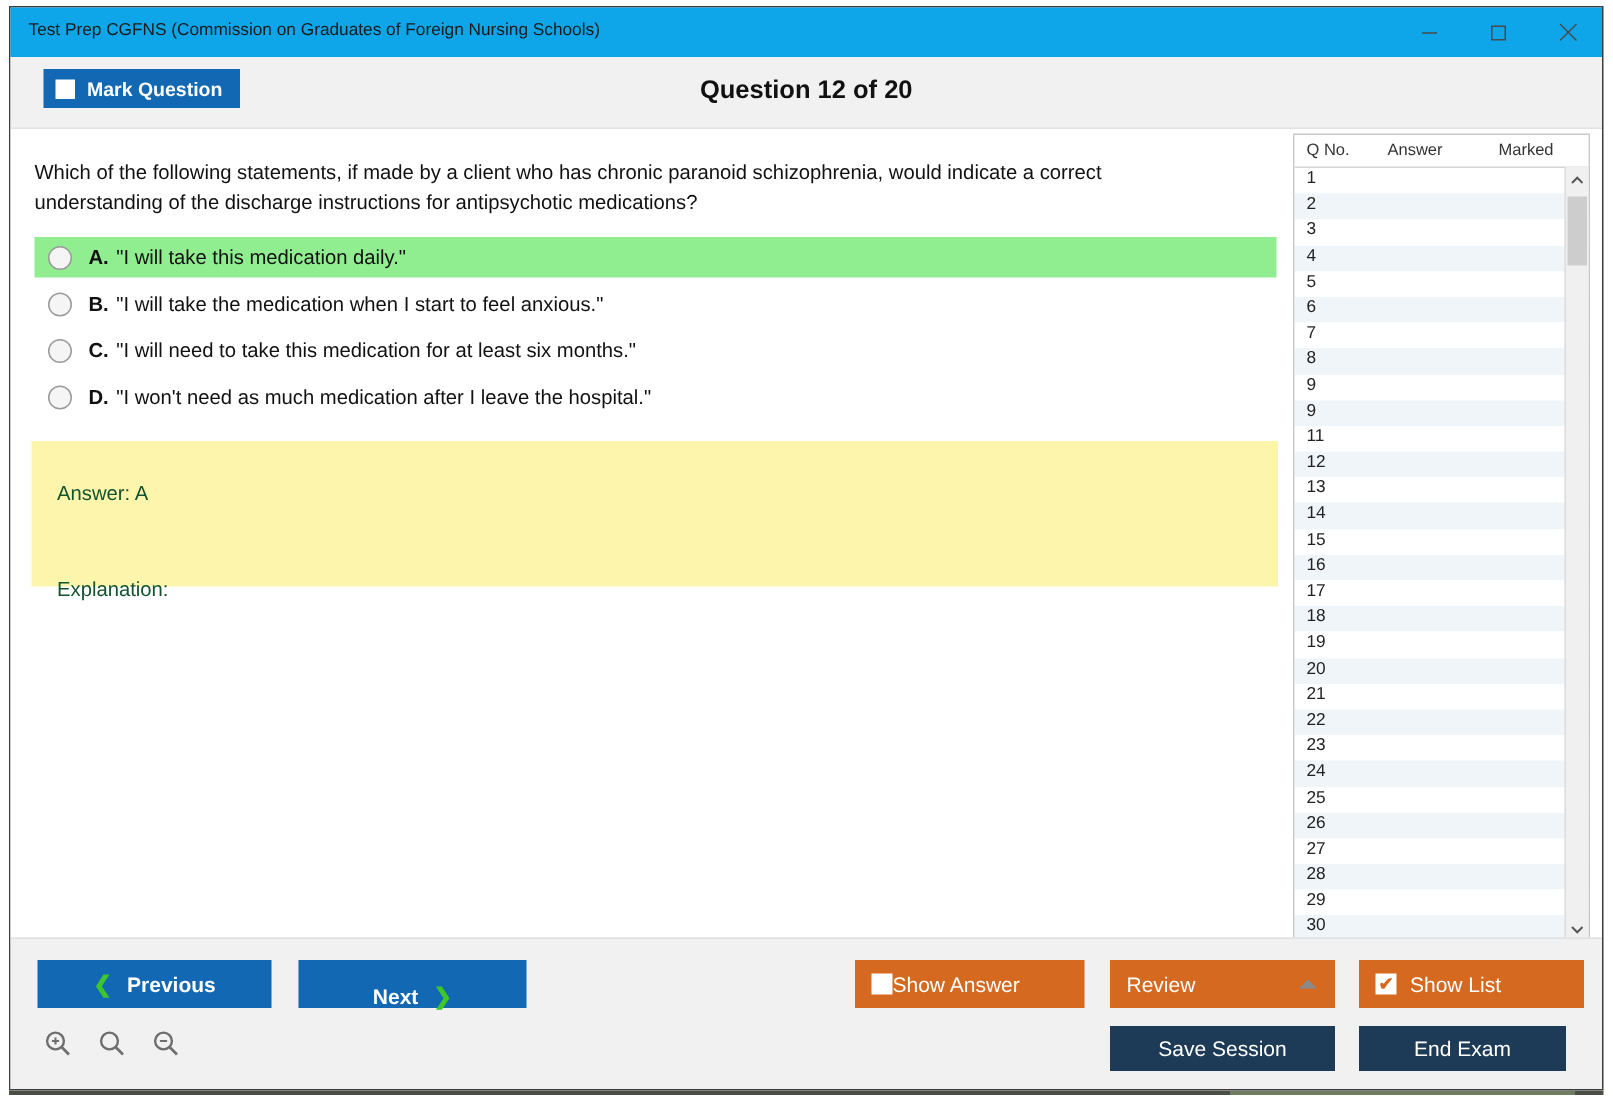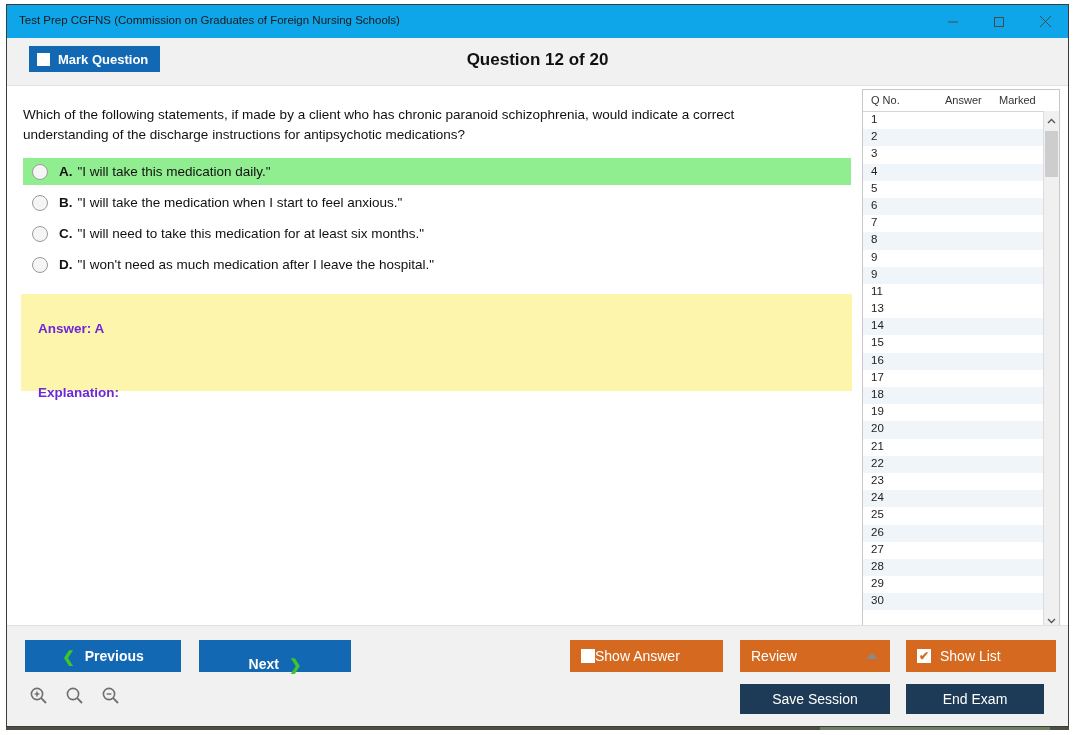--- a/index.html
+++ b/index.html
@@ -119,21 +119,21 @@
   .opt-letter { font-size: 13.5px; font-weight: bold; color: #111; margin-right: 5px; }
   .opt-text { font-size: 13.5px; color: #111; }
 
   .answer-box {
     position: absolute; left: 14px; top: 208px;
     width: 831px; height: 97px;
     background: #fdf5ab;
   }
   .ans-line {
     position: absolute; left: 17px;
-    font-size: 13.5px; font-weight: bold; color: #6d28d9; text-align: center;
+    font-size: 13.5px; font-weight: normal; color: #14532d; text-align: center;
   }
   .ans-line.l1 { top: 27px; }
   .ans-line.l2 { top: 58px; margin-top: 33px; }
 
   
   .listpanel {
     position: absolute; left: 855px; top: 84px;
     width: 198px; height: 540px;
     background: #ffffff;
     border: 1px solid #c8c8c8;
@@ -143,21 +143,21 @@
   .list-head {
     position: relative; height: 21px;
     background: #ffffff;
     border-bottom: 1px solid #d4d4d4;
   }
   .lh {
     position: absolute; top: 4px;
     font-size: 11px; color: #333;
   }
   .lh.c1 { left: 8px; }
-  .lh.c2 { left: 62px; margin-left: 20px; }
+  .lh.c2 { left: 62px; }
   .lh.c3 { left: 136px; }
   .list-body {
     position: relative;
     height: 516px;
     overflow: hidden;
   }
   .lrow {
     position: relative;
     height: 17.2px;
     background: #ffffff;
@@ -371,20 +371,23 @@
           </div>
           <div class="lrow">
             <span class="num">9</span>
           </div>
           <div class="lrow alt">
             <span class="num">9</span>
           </div>
           <div class="lrow">
             <span class="num">11</span>
           </div>
+          <div class="lrow alt">
+            <span class="num">12</span>
+          </div>
           <div class="lrow">
             <span class="num">13</span>
           </div>
           <div class="lrow alt">
             <span class="num">14</span>
           </div>
           <div class="lrow">
             <span class="num">15</span>
           </div>
           <div class="lrow alt">

